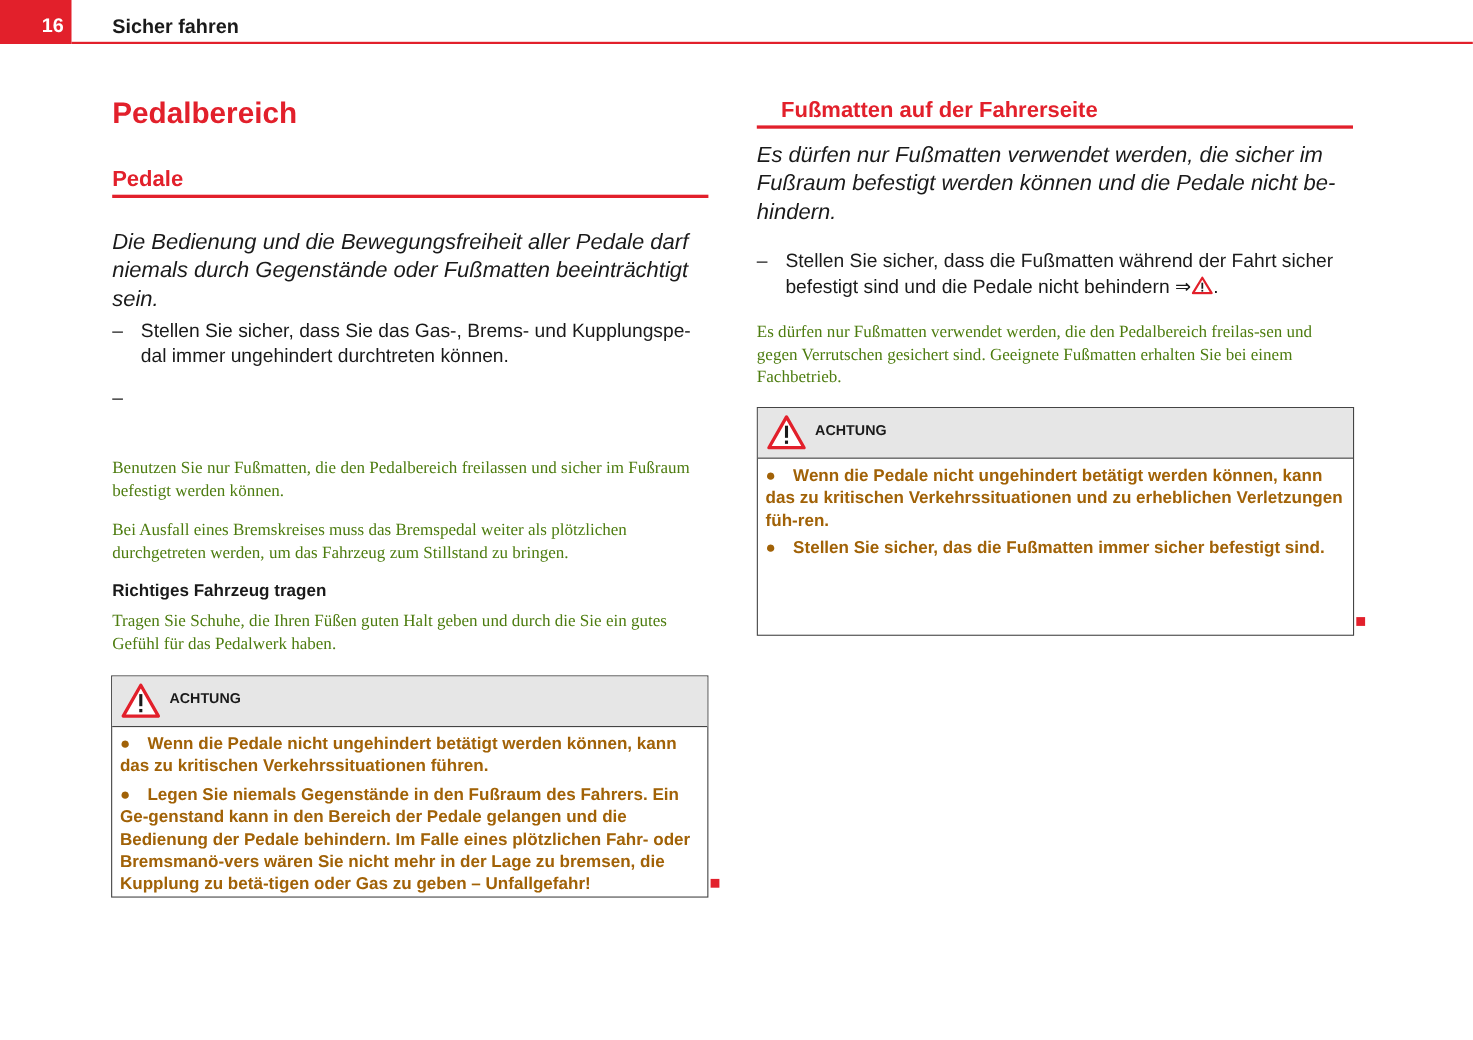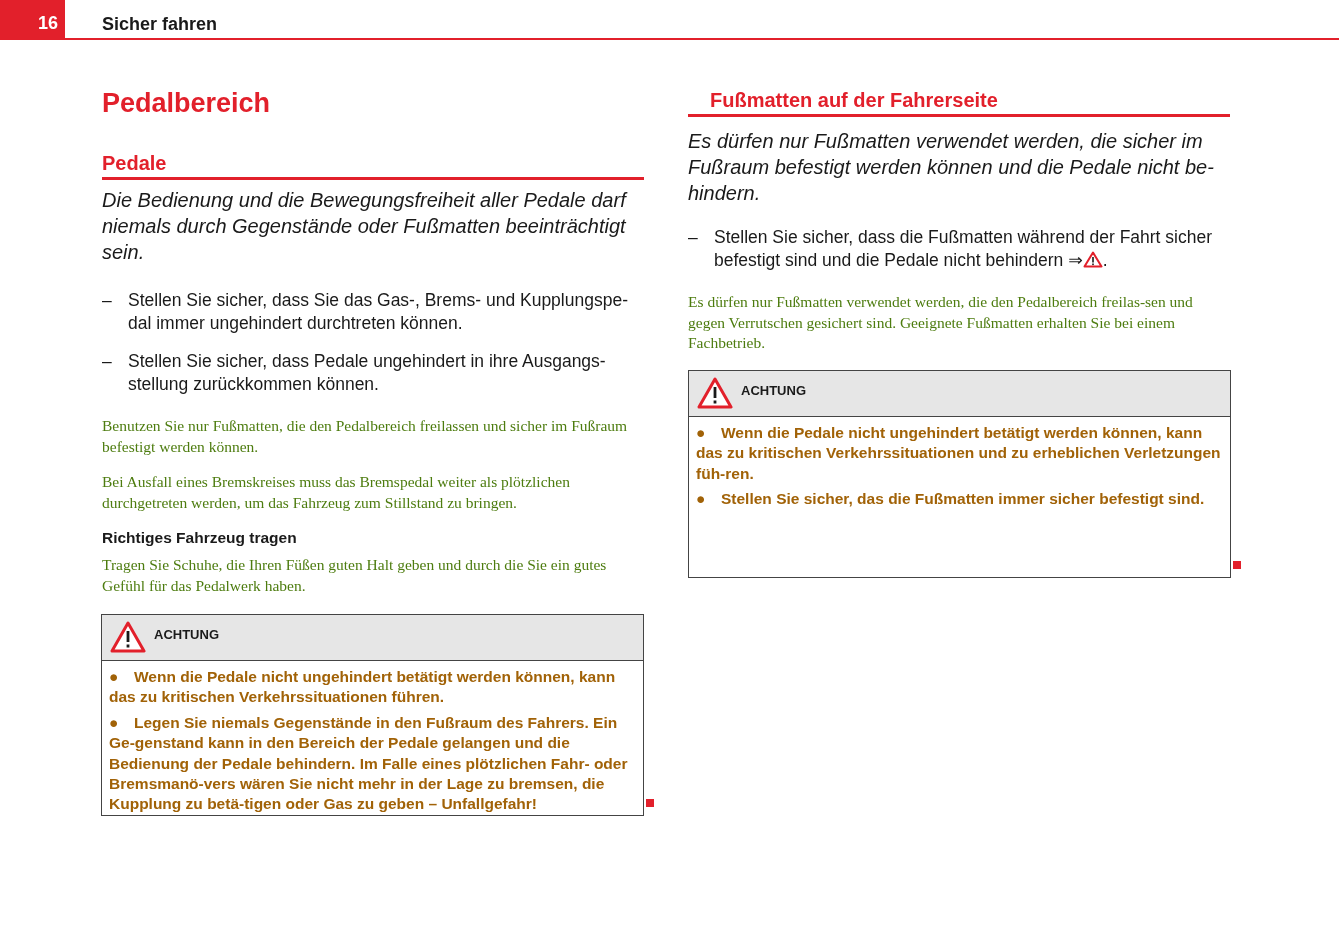--- a/index.html
+++ b/index.html
@@ -46,29 +46,28 @@
   </div>
   <span class="running-title">Sicher fahren</span>
   <div class="top-rule"></div>
 </div>
 
 <div class="col col-left">
   <div class="h1" style="top:88px;">Pedalbereich</div>
   <div class="h2" style="top:152px;">Pedale</div>
   <div class="h2-rule" style="top:177px; width:542px;"></div>
 
-  <div class="lead" style="top:187px; width:540px;">Die Bedienung und die Bewegungsfreiheit aller Pedale darf niemals durch Gegenstände oder Fußmatten beeinträchtigt sein.</div>
+  <div class="lead" style="top:207px; width:540px;">Die Bedienung und die Bewegungsfreiheit aller Pedale darf niemals durch Gegenstände oder Fußmatten beeinträchtigt sein.</div>
 
   <div class="dash-item" style="top:289px; width:540px;">
     <span class="dash">–</span>
     <span>Stellen Sie sicher, dass Sie das Gas-, Brems- und Kupplungspe-dal immer ungehindert durchtreten können.</span>
   </div>
   <div class="dash-item" style="top:350px; width:540px;">
     <span class="dash">–</span>
-    <span>Stellen Sie sicher, dass Pedale ungehindert in ihre Ausgangs-stellung zurückkommen können.</span>
   </div>
 
   <div class="para" style="top:416px; width:542px;">Benutzen Sie nur Fußmatten, die den Pedalbereich freilassen und sicher im Fußraum befestigt werden können.</div>
   <div class="para" style="top:472px; width:542px;">Bei Ausfall eines Bremskreises muss das Bremspedal weiter als plötzlichen durchgetreten werden, um das Fahrzeug zum Stillstand zu bringen.</div>
 
   <div class="subhead" style="top:529px;">Richtiges Fahrzeug tragen</div>
   <div class="para" style="top:555px; width:542px;">Tragen Sie Schuhe, die Ihren Füßen guten Halt geben und durch die Sie ein gutes Gefühl für das Pedalwerk haben.</div>
 </div>
 
 <div class="warn-box" style="left:101px; top:614px; width:543px; height:202px;">

